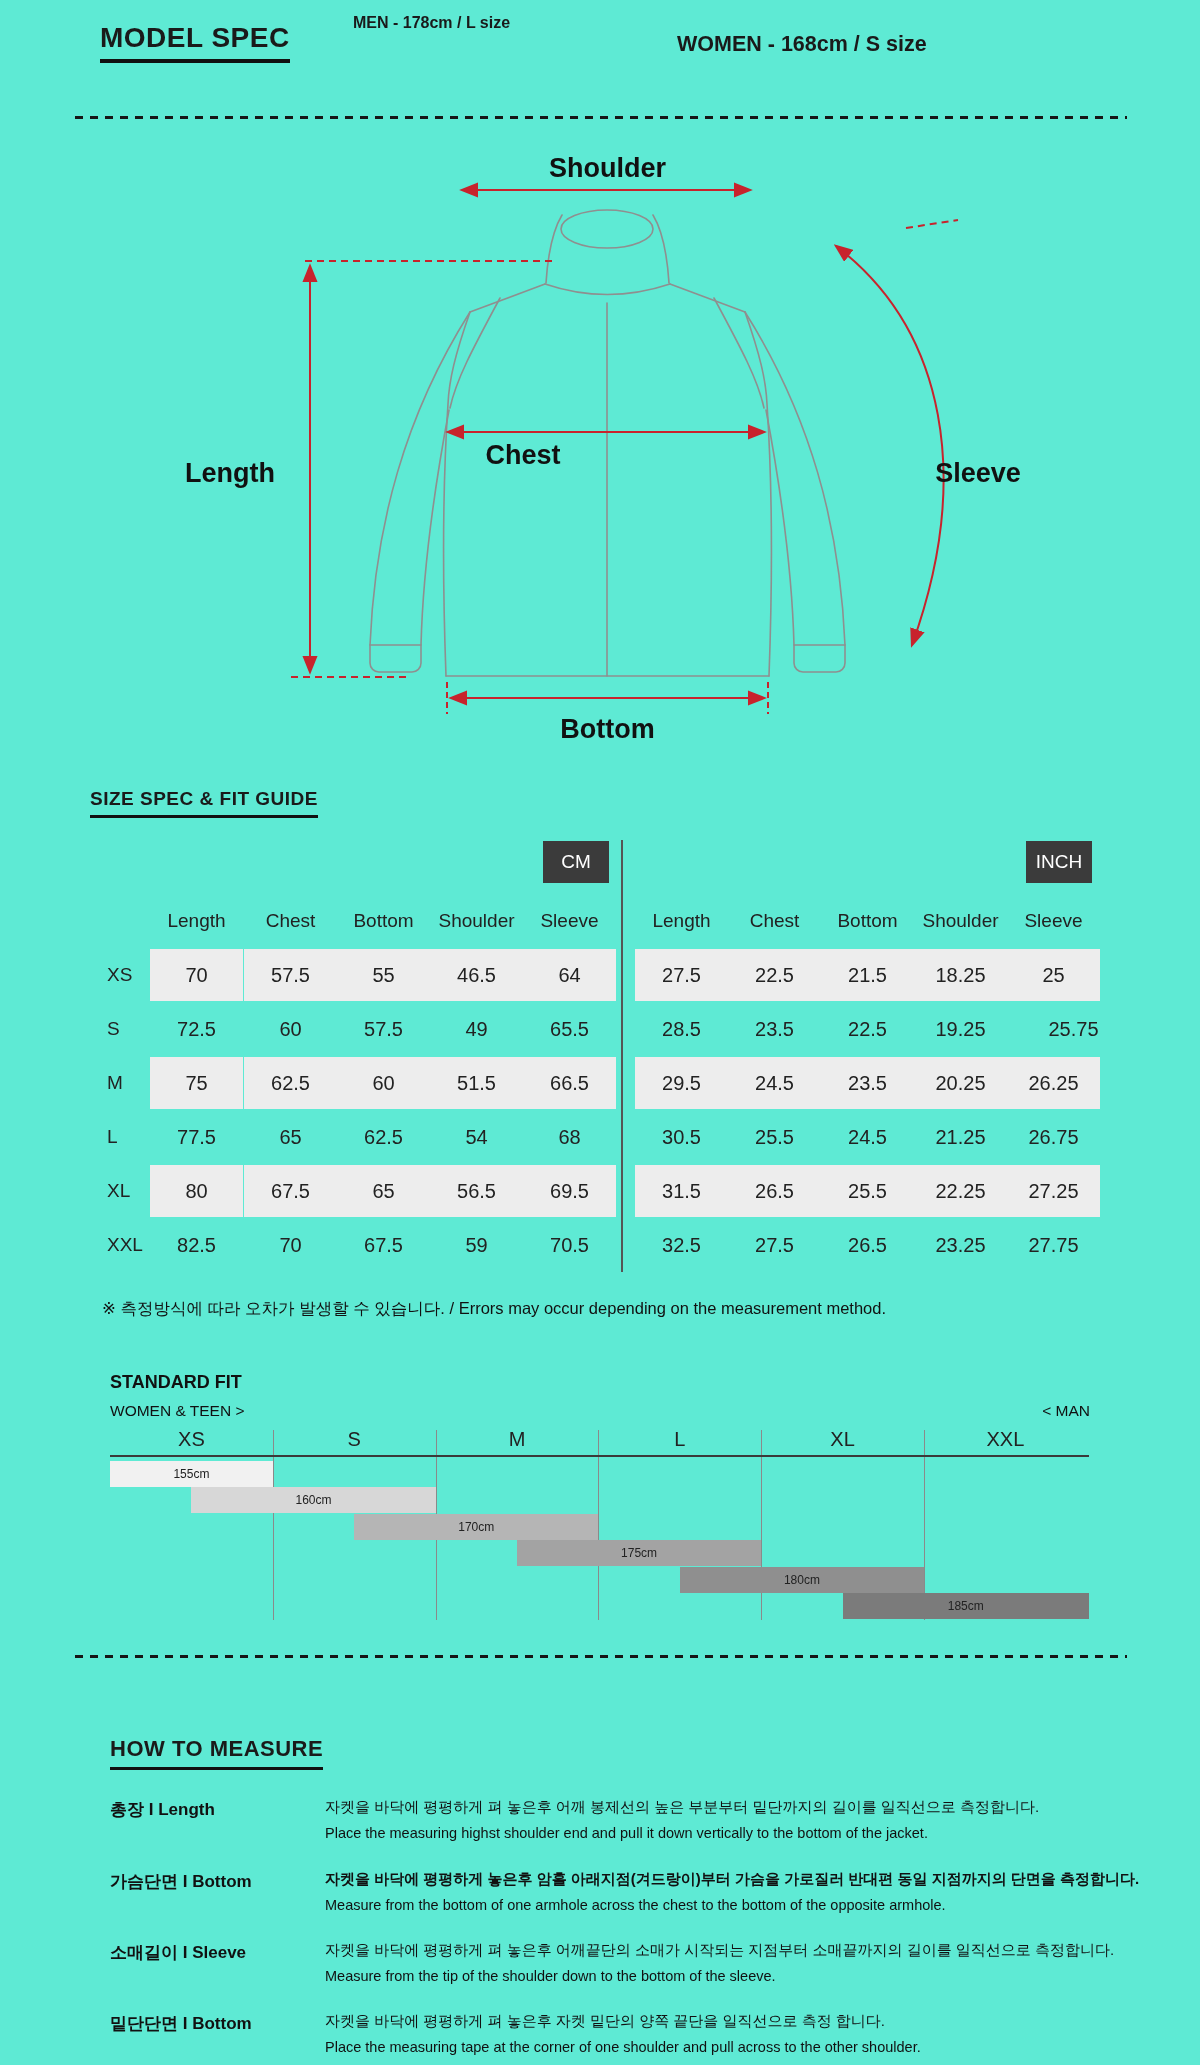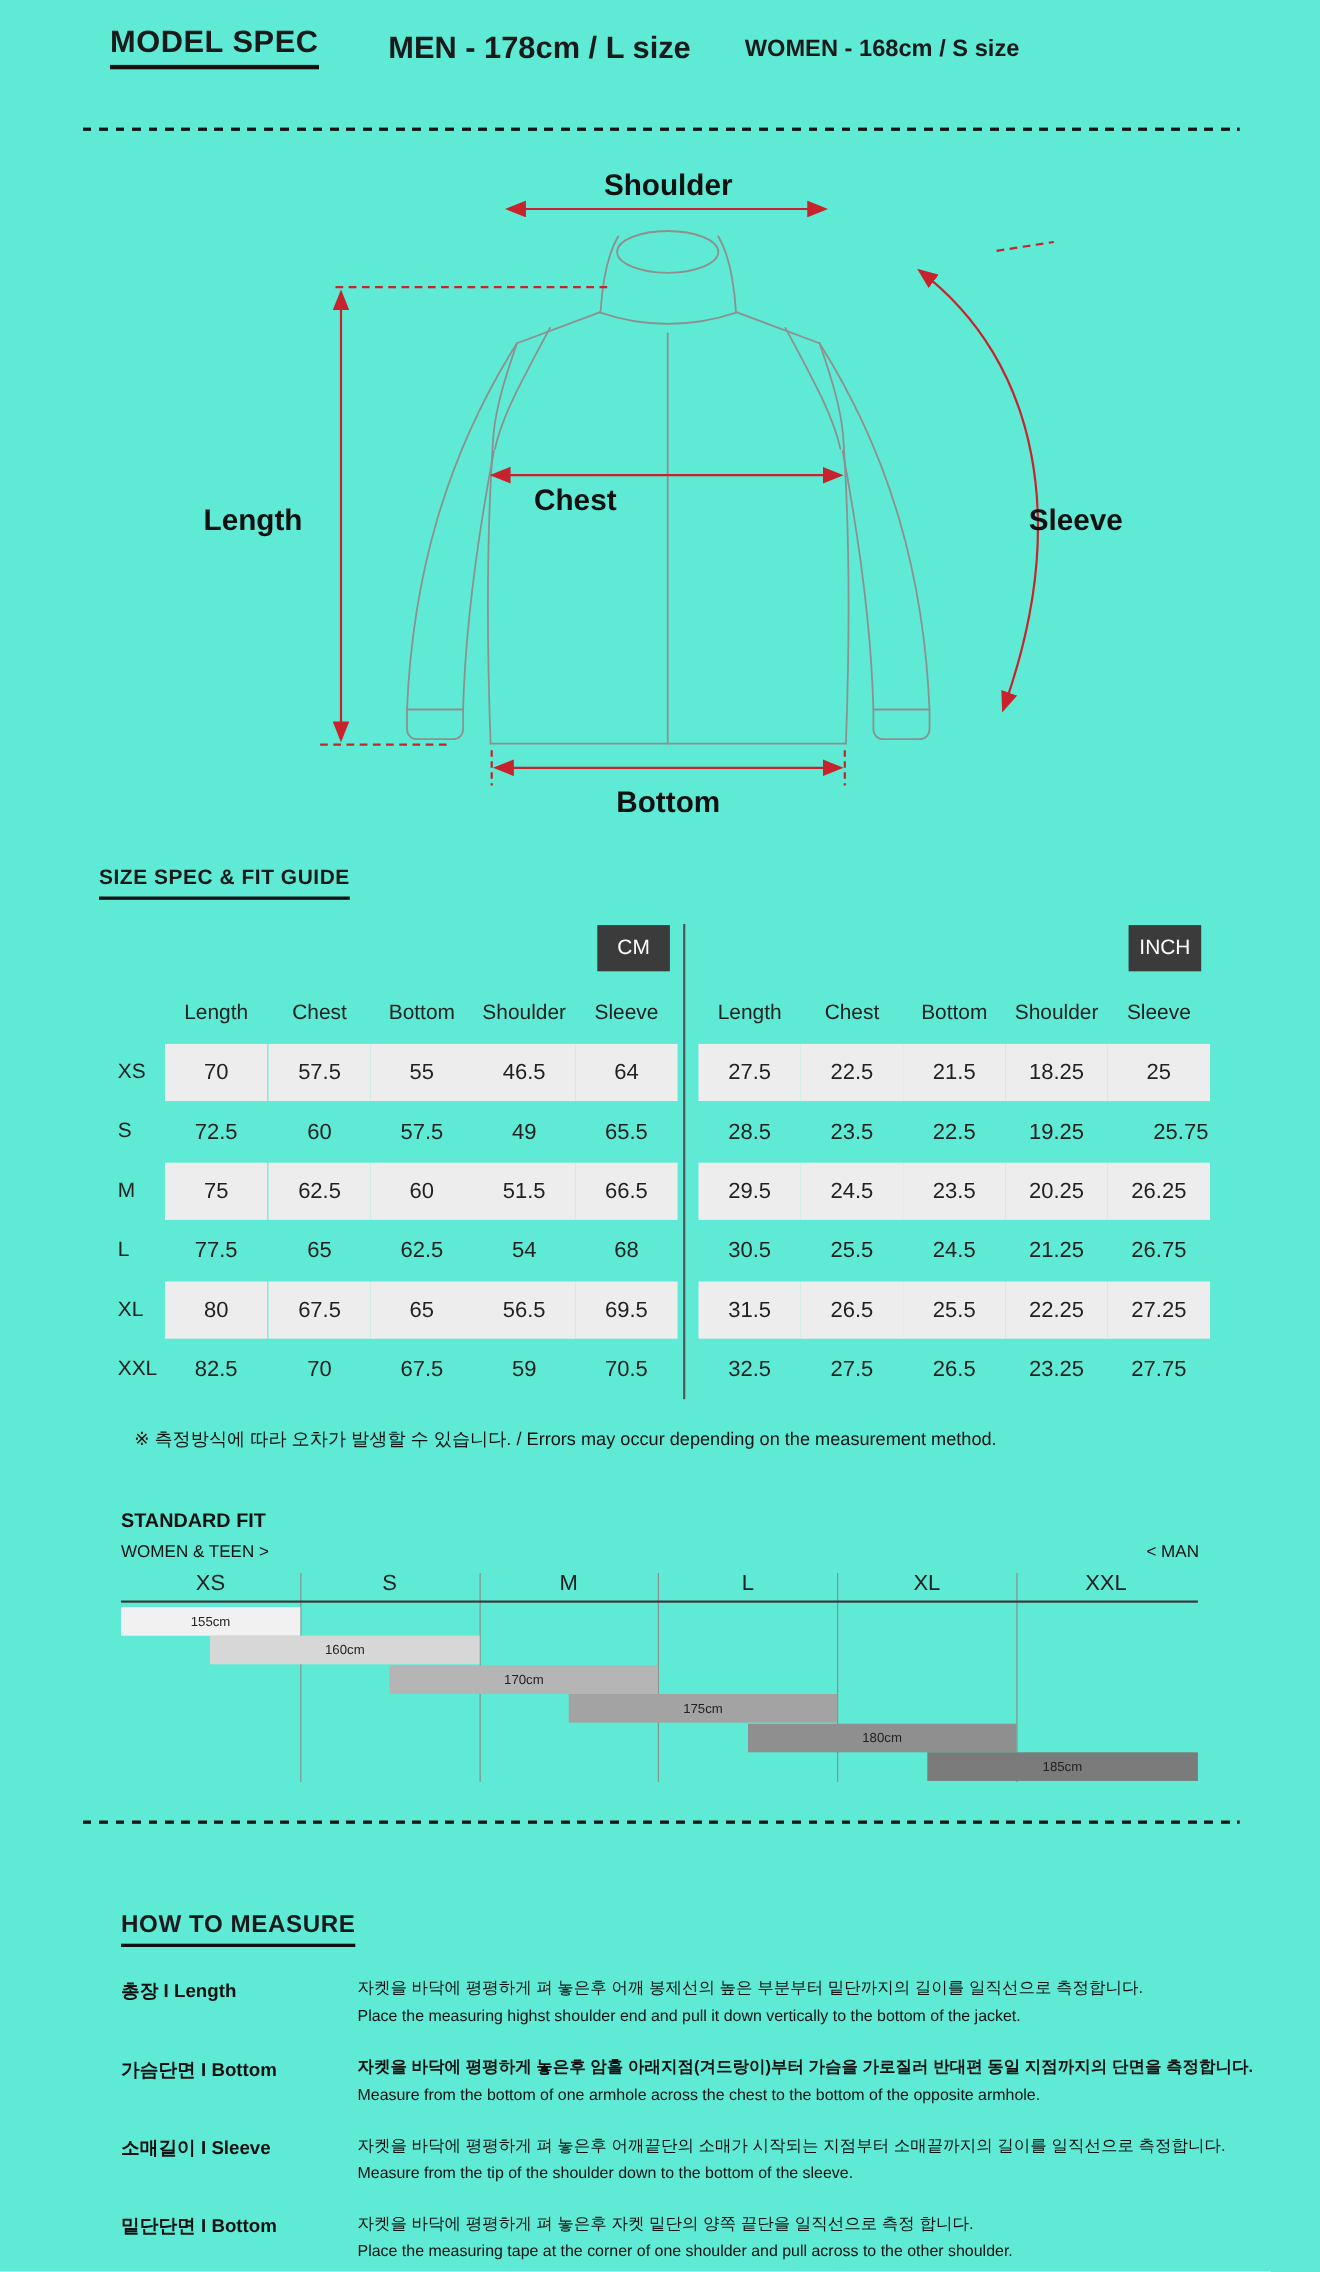--- a/index.html
+++ b/index.html
@@ -29,21 +29,21 @@
   .htm-label{font-size:17px; font-weight:bold; color:#111; white-space:nowrap;}
   .htm-kr{font-size:15px; color:#111; white-space:nowrap;}
   .htm-en{font-size:14.5px; color:#111; white-space:nowrap;}
 </style>
 </head>
 <body>
 
 <div id="page">
 
   <div class="abs h-underline" style="left:100px; top:22px; font-size:28px;">MODEL SPEC</div>
-  <div class="abs bold" style="left:353px; top:28px; font-size:28px;">MEN - 178cm / L size</div>
+  <div class="abs bold" style="left:353px; top:14px; font-size:16px;">MEN - 178cm / L size</div>
   <div class="abs bold" style="left:677px; top:32px; font-size:21.5px;">WOMEN - 168cm / S size</div>
 
   <div class="abs dashed-divider" style="left:75px; top:116px; width:1052px;"></div>
 
   <svg class="abs" style="left:0; top:0;" width="1200" height="780" viewBox="0 0 1200 780">
     <defs>
       <marker id="ah" viewBox="0 0 10 8" refX="8.5" refY="4" markerWidth="9.5" markerHeight="7.6" orient="auto-start-reverse">
         <path d="M0,0 L10,4 L0,8 Z" fill="#c8232c"></path>
       </marker>
     </defs>
@@ -174,21 +174,21 @@
       <div class="abs size-cell" style="left:337px; top:1219px;">67.5</div>
       <div class="abs size-cell" style="left:430px; top:1219px;">59</div>
       <div class="abs size-cell" style="left:523px; top:1219px;">70.5</div>
       <div class="abs size-cell" style="left:635px; top:1219px;">32.5</div>
       <div class="abs size-cell" style="left:728px; top:1219px;">27.5</div>
       <div class="abs size-cell" style="left:821px; top:1219px;">26.5</div>
       <div class="abs size-cell" style="left:914px; top:1219px;">23.25</div>
       <div class="abs size-cell" style="left:1007px; top:1219px;">27.75</div>
     </div>
 
-  <div class="abs note-text" style="left:102px; top:1298px; width:1000px;margin-left:20px;">※ 측정방식에 따라 오차가 발생할 수 있습니다. / Errors may occur depending on the measurement method.</div>
+  <div class="abs note-text" style="left:102px; top:1298px; width:1000px;">※ 측정방식에 따라 오차가 발생할 수 있습니다. / Errors may occur depending on the measurement method.</div>
 
   <div class="abs sf-title" style="left:110px; top:1372px;">STANDARD FIT</div>
   <div class="abs sf-sub" style="left:110px; top:1402px;">WOMEN &amp; TEEN &gt;</div>
   <div class="abs sf-sub" style="left:990px; top:1402px; width:100px; text-align:right;">&lt; MAN</div>
 
   <div id="standard-fit-chart">
       <div class="abs sf-gridline" style="left:272.8px; top:1430px; height:190px; z-index:1;"></div>
       <div class="abs sf-gridline" style="left:435.6px; top:1430px; height:190px; z-index:1;"></div>
       <div class="abs sf-gridline" style="left:598.4px; top:1430px; height:190px; z-index:1;"></div>
       <div class="abs sf-gridline" style="left:761.2px; top:1430px; height:190px; z-index:1;"></div>

